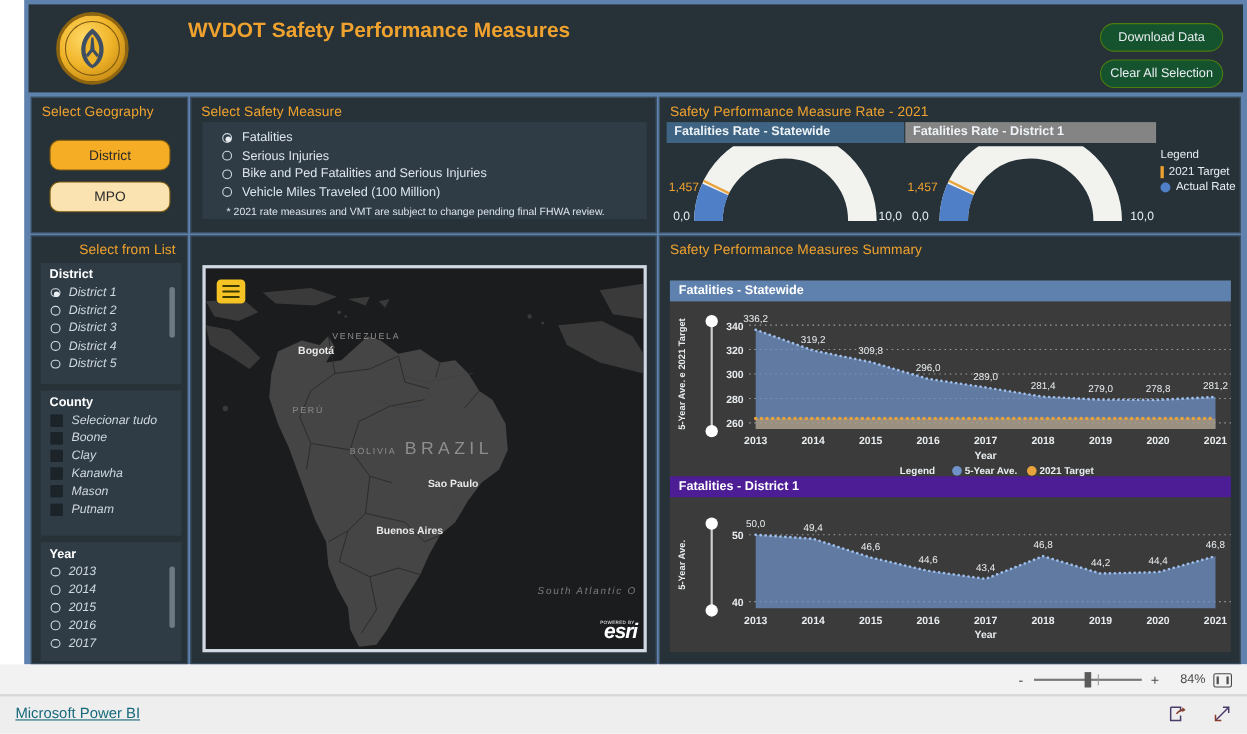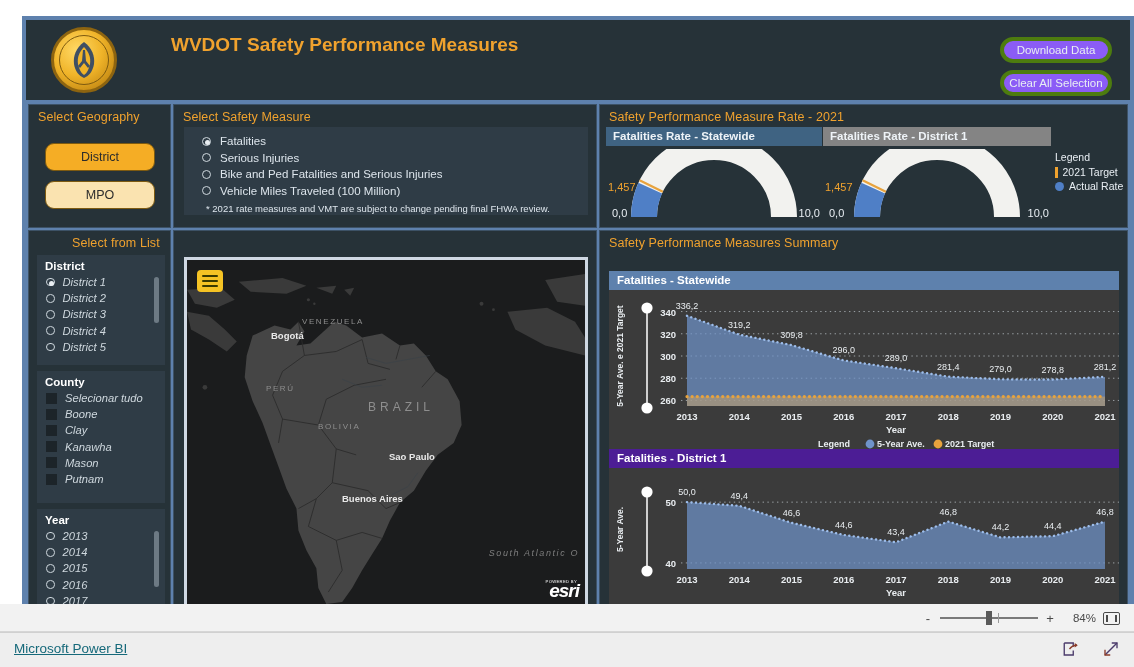--- a/index.html
+++ b/index.html
@@ -11,21 +11,20 @@
   }
 
   
   #root { position: relative; width: 1134px; height: 667px; background: #ffffff; }
 
   #canvas-frame {
     position: absolute; left: 22px; top: 0px;
     width: 1112px; height: 604px;
     background: #5e81ad;
     padding: 4px;
-    margin-top: 16px;
   }
   #canvas {
     position: relative;
     width: 100%; height: 100%;
     background: #5e81ad;
   }
 
   
   .panel {
     position: absolute;
@@ -65,23 +64,23 @@
   }
   #header-title {
     position: absolute; left: 145px; top: 12px;
     width: 520px;
     color: #f0a22e;
     font-size: 19px; font-weight: bold; line-height: 25px;
   }
   .hdr-btn {
     position: absolute; right: 18px;
     width: 112px; height: 26px;
-    border: 4px solid #4d7c0f;
+    border: 1px solid #4d7c0f;
     border-radius: 13px;
-    background: #8b5cf6;
+    background: #14532d;
     color: #e8eef3;
     font-size: 11.5px;
     font-family: "Liberation Sans", sans-serif;
     cursor: pointer;
   }
   #btn-download { top: 17px; }
   #btn-clear    { top: 50px; }
 
   
   #geo-panel { left: 2px; top: 84px; width: 143px; height: 124px; }
@@ -464,21 +463,21 @@
 
           <div id="map-menu-btn">
             <i></i>
             <i></i>
             <i></i>
           </div>
 
           <div class="map-lbl" style="left:115px; top:57px;">VENEZUELA</div>
           <div class="map-city" style="left:84px; top:70px;">Bogotá</div>
           <div class="map-lbl" style="left:79px; top:124px;">PERÚ</div>
-          <div class="map-lbl" style="left:181px; top:140px; font-size:12px; letter-spacing:4px;text-align:right;">BRAZIL</div>
+          <div class="map-lbl" style="left:181px; top:156px; font-size:16px; letter-spacing:4px;text-align:right;">BRAZIL</div>
           <div class="map-lbl" style="left:131px; top:162px;">BOLIVIA</div>
           <div class="map-city" style="left:202px; top:191px;">Sao Paulo</div>
           <div class="map-city" style="left:155px; top:233px; width:40px; text-align:center; line-height:12px;">Buenos Aires</div>
           <div class="map-ocean" style="right:6px; bottom:45px; text-align:right; width:120px; line-height:15px;">South Atlantic O</div>
           <div id="esri-powered">POWERED BY</div>
           <div id="esri-logo">esri</div>
         </div>
       </div>
 
       <div id="summary-panel" class="panel">

